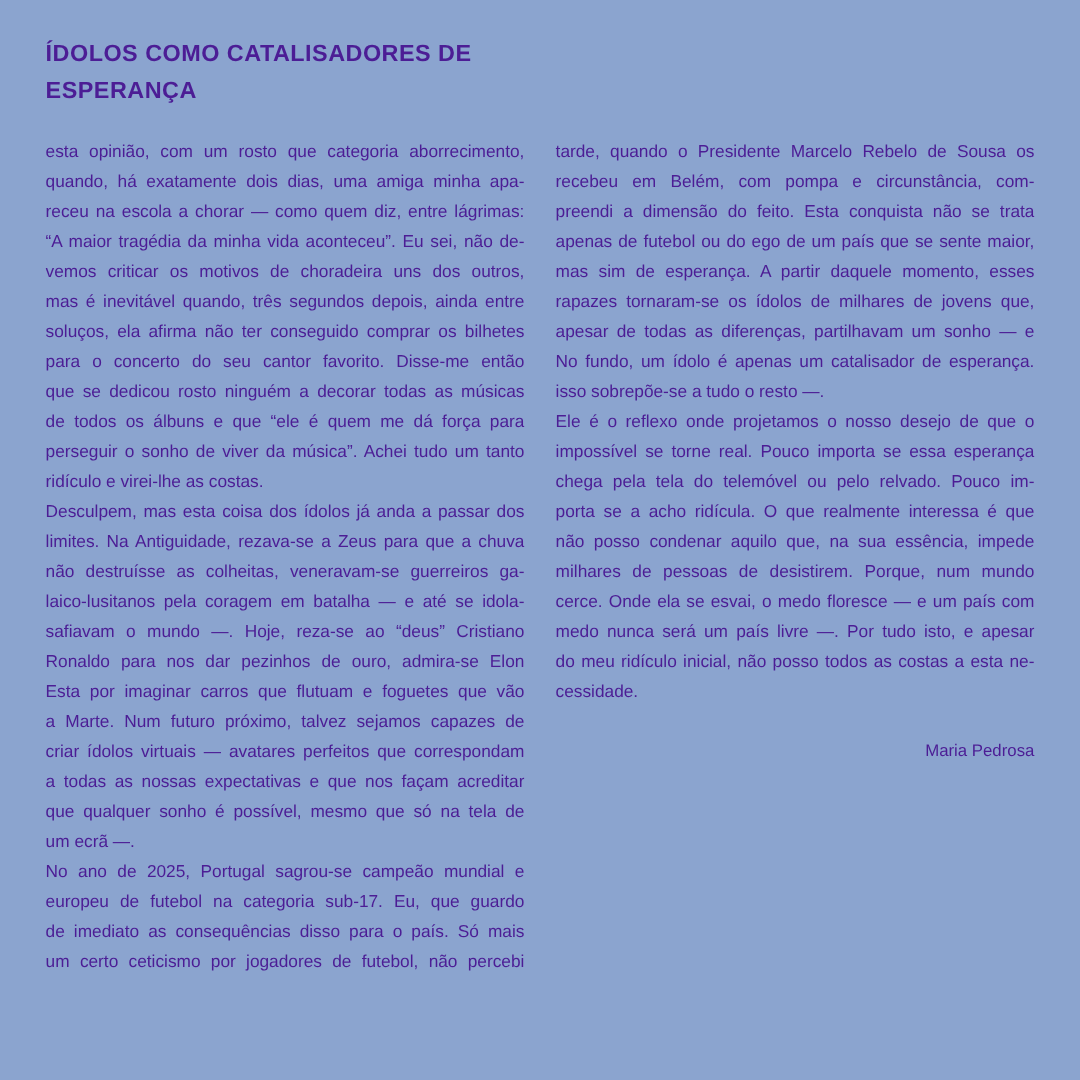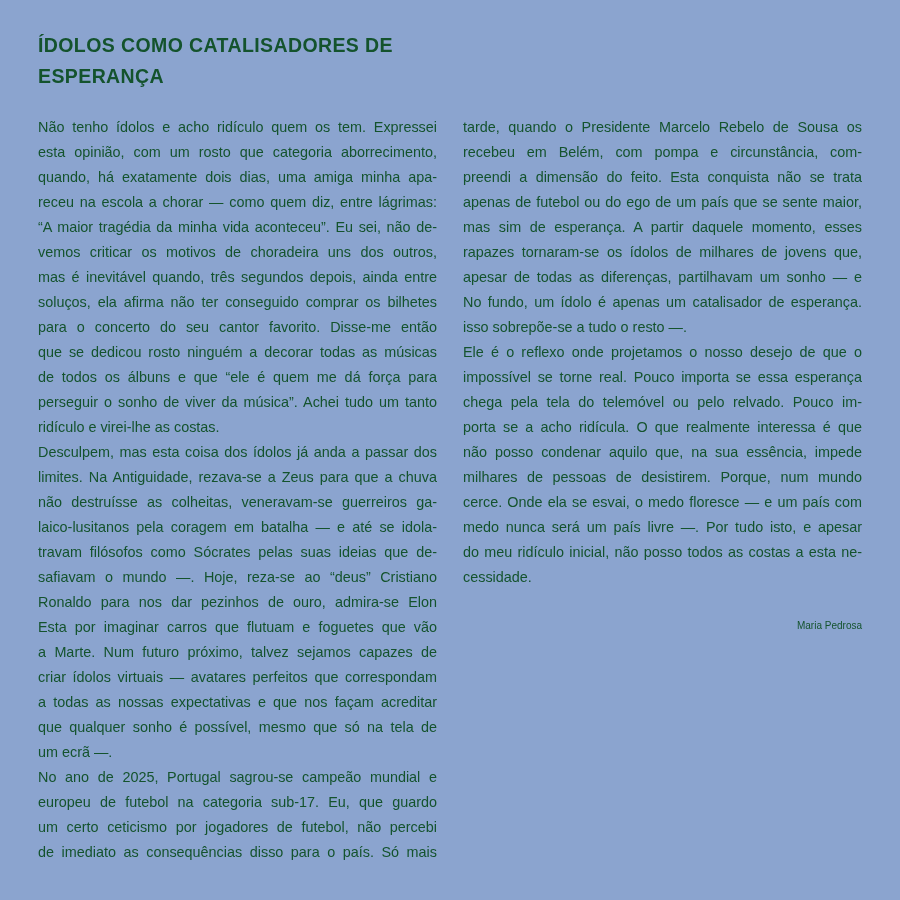--- a/index.html
+++ b/index.html
@@ -48,66 +48,64 @@
     text-align-last: justify;
     -moz-text-align-last: justify;
     white-space: normal;
   }
   .line.para-end {
     text-align-last: left;
     -moz-text-align-last: left;
   }
   .signature {
     margin-top: 23px;
-    font-size: 10px;
+    font-size: 14px;
     line-height: 25px;
     text-align: right;
   }
 </style>
 </head>
 <body style="background: rgb(139, 164, 207);">
 
-<div class="page" style="color: #14532d;">
+<div class="page" style="color: #4c1d95;">
   <header class="title">
     <span class="title-line">ÍDOLOS COMO CATALISADORES DE</span>
     <span class="title-line">ESPERANÇA</span>
   </header>
 
   <main class="columns">
     <section class="col">
-        <div class="line">Não tenho ídolos e acho ridículo quem os tem. Expressei</div>
         <div class="line">esta opinião, com um rosto que categoria aborrecimento,</div>
         <div class="line">quando, há exatamente dois dias, uma amiga minha apa-</div>
         <div class="line">receu na escola a chorar — como quem diz, entre lágrimas:</div>
         <div class="line">“A maior tragédia da minha vida aconteceu”. Eu sei, não de-</div>
         <div class="line">vemos criticar os motivos de choradeira uns dos outros,</div>
         <div class="line">mas é inevitável quando, três segundos depois, ainda entre</div>
         <div class="line">soluços, ela afirma não ter conseguido comprar os bilhetes</div>
         <div class="line">para o concerto do seu cantor favorito. Disse-me então</div>
         <div class="line">que se dedicou rosto ninguém a decorar todas as músicas</div>
         <div class="line">de todos os álbuns e que “ele é quem me dá força para</div>
         <div class="line">perseguir o sonho de viver da música”. Achei tudo um tanto</div>
         <div class="line para-end">ridículo e virei-lhe as costas.</div>
         <div class="line">Desculpem, mas esta coisa dos ídolos já anda a passar dos</div>
         <div class="line">limites. Na Antiguidade, rezava-se a Zeus para que a chuva</div>
         <div class="line">não destruísse as colheitas, veneravam-se guerreiros ga-</div>
         <div class="line">laico-lusitanos pela coragem em batalha — e até se idola-</div>
-        <div class="line">travam filósofos como Sócrates pelas suas ideias que de-</div>
         <div class="line">safiavam o mundo —. Hoje, reza-se ao “deus” Cristiano</div>
         <div class="line">Ronaldo para nos dar pezinhos de ouro, admira-se Elon</div>
         <div class="line">Esta por imaginar carros que flutuam e foguetes que vão</div>
         <div class="line">a Marte. Num futuro próximo, talvez sejamos capazes de</div>
         <div class="line">criar ídolos virtuais — avatares perfeitos que correspondam</div>
         <div class="line">a todas as nossas expectativas e que nos façam acreditar</div>
         <div class="line">que qualquer sonho é possível, mesmo que só na tela de</div>
         <div class="line para-end">um ecrã —.</div>
         <div class="line">No ano de 2025, Portugal sagrou-se campeão mundial e</div>
         <div class="line">europeu de futebol na categoria sub-17. Eu, que guardo</div>
+        <div class="line">de imediato as consequências disso para o país. Só mais</div>
         <div class="line">um certo ceticismo por jogadores de futebol, não percebi</div>
-        <div class="line">de imediato as consequências disso para o país. Só mais</div>
       </section>
     <section class="col">
 
     <div class="line">tarde, quando o Presidente Marcelo Rebelo de Sousa os</div>
         <div class="line">recebeu em Belém, com pompa e circunstância, com-</div>
         <div class="line">preendi a dimensão do feito. Esta conquista não se trata</div>
         <div class="line">apenas de futebol ou do ego de um país que se sente maior,</div>
         <div class="line">mas sim de esperança. A partir daquele momento, esses</div>
         <div class="line">rapazes tornaram-se os ídolos de milhares de jovens que,</div>
         <div class="line">apesar de todas as diferenças, partilhavam um sonho — e</div>

